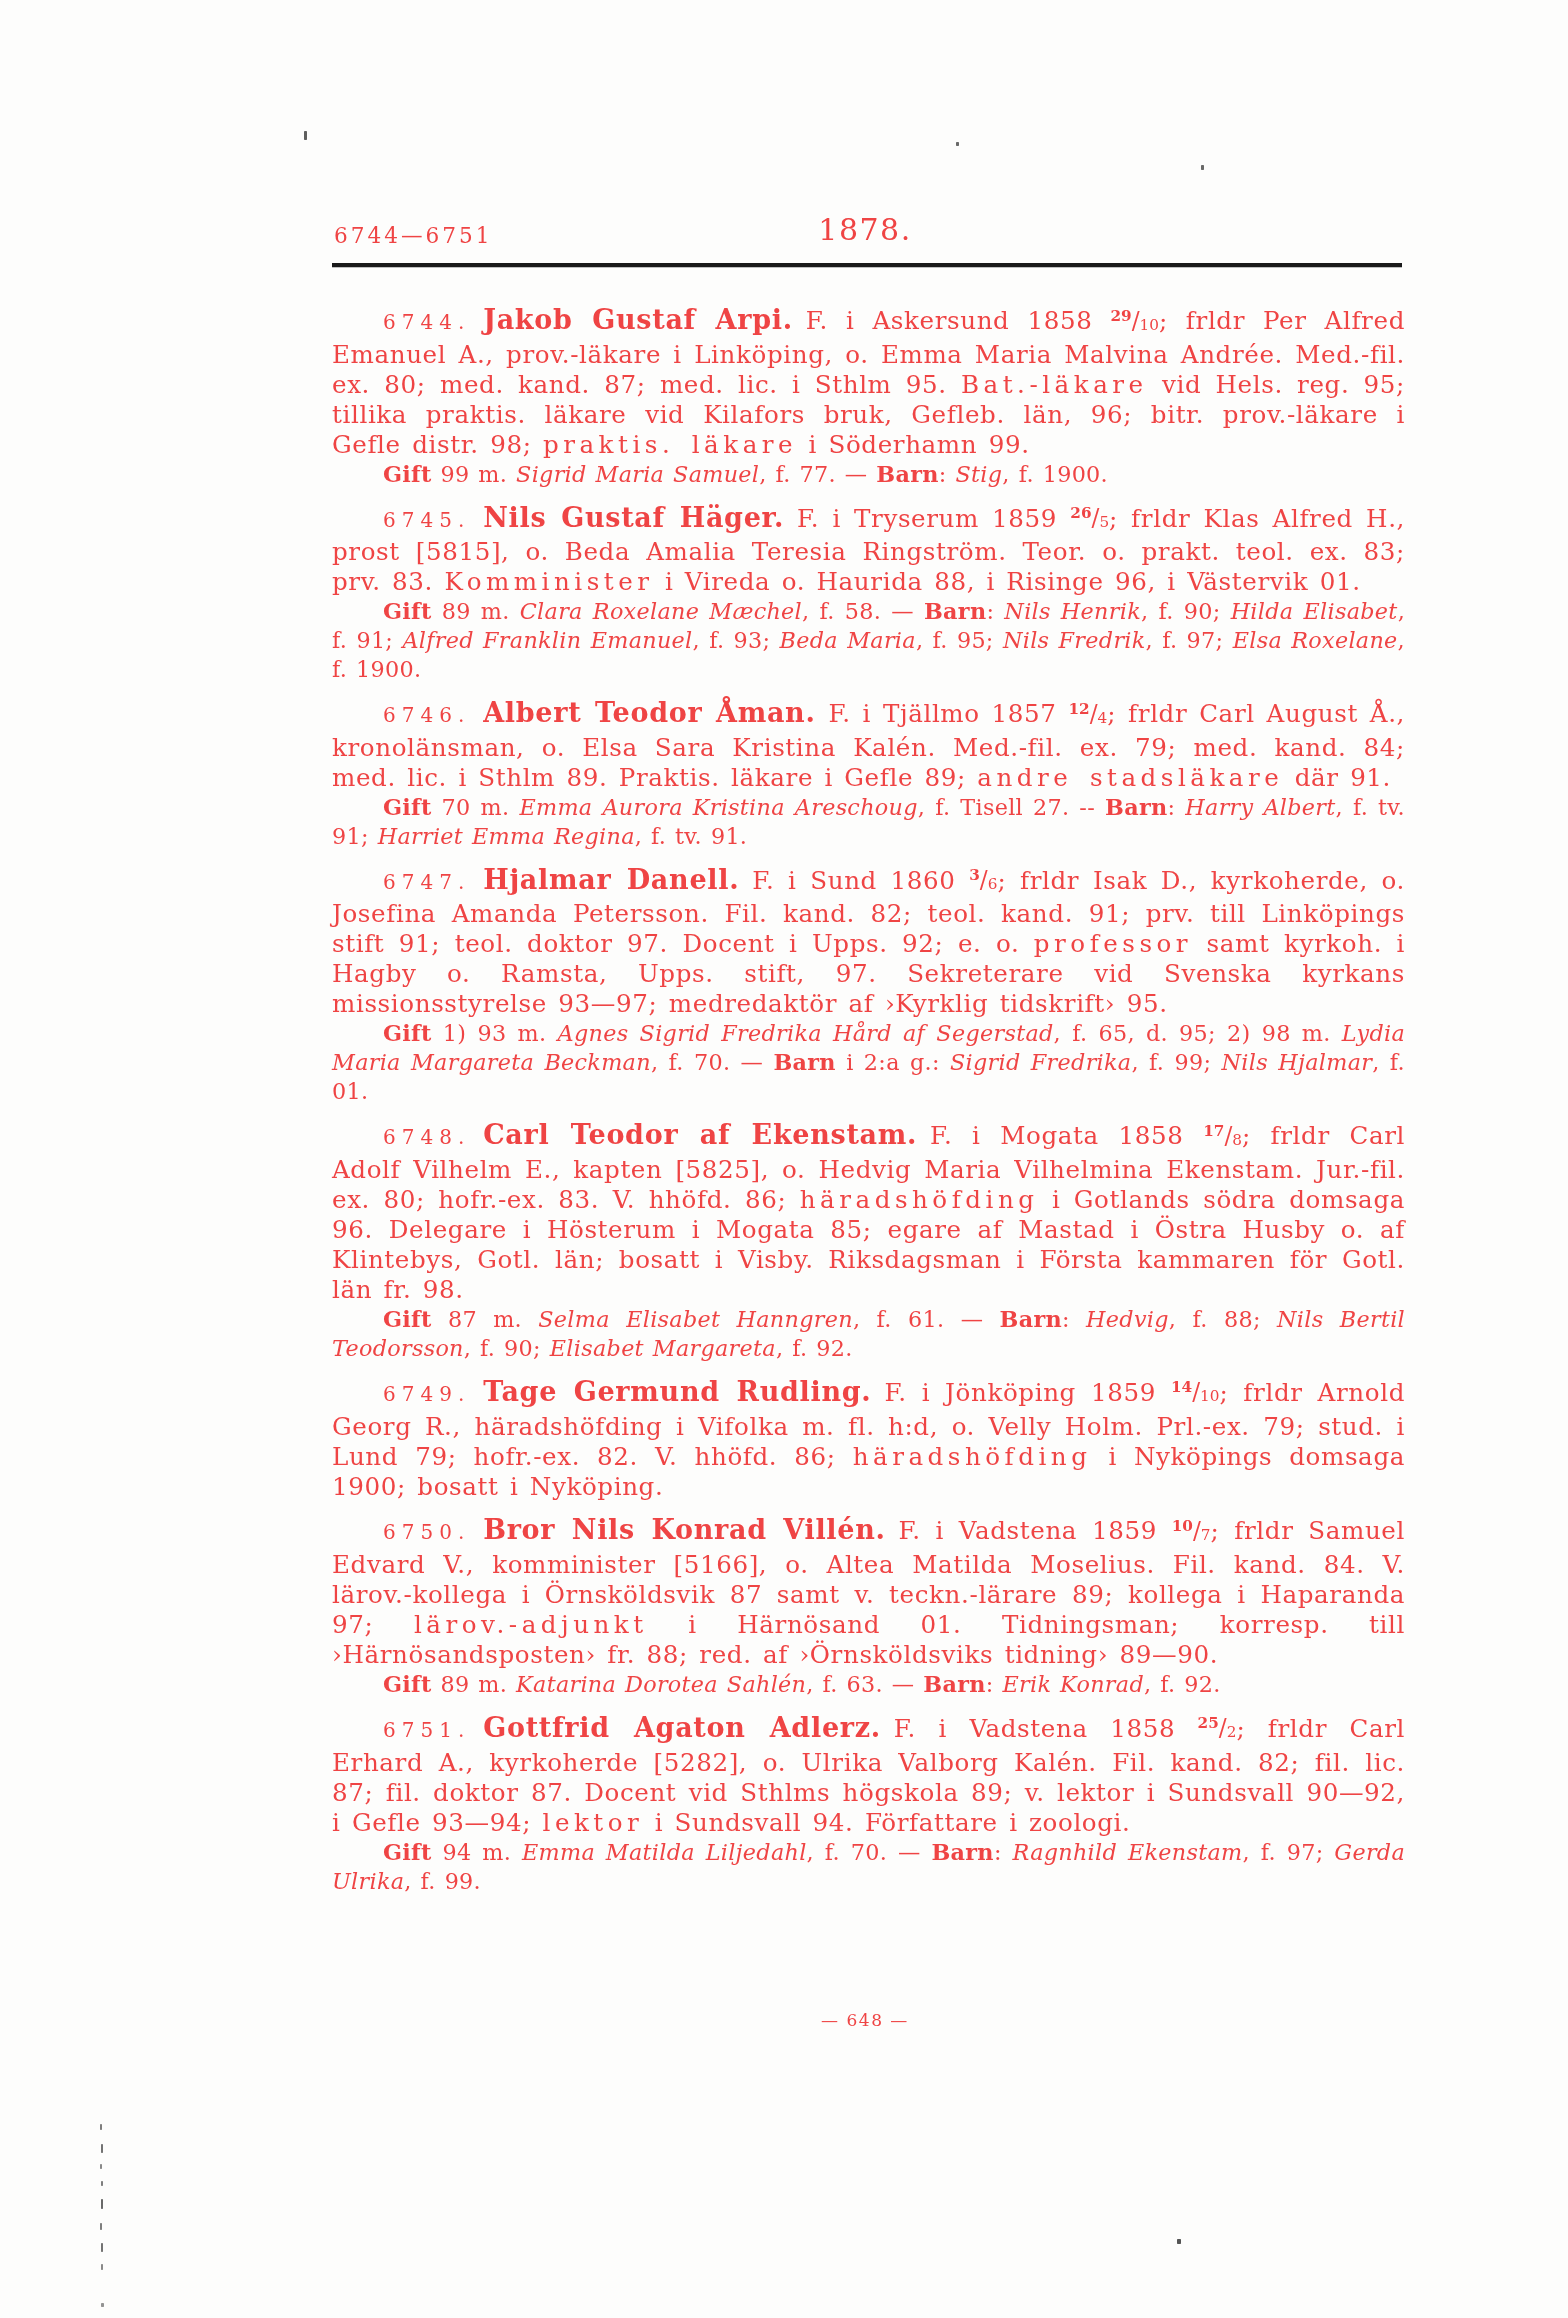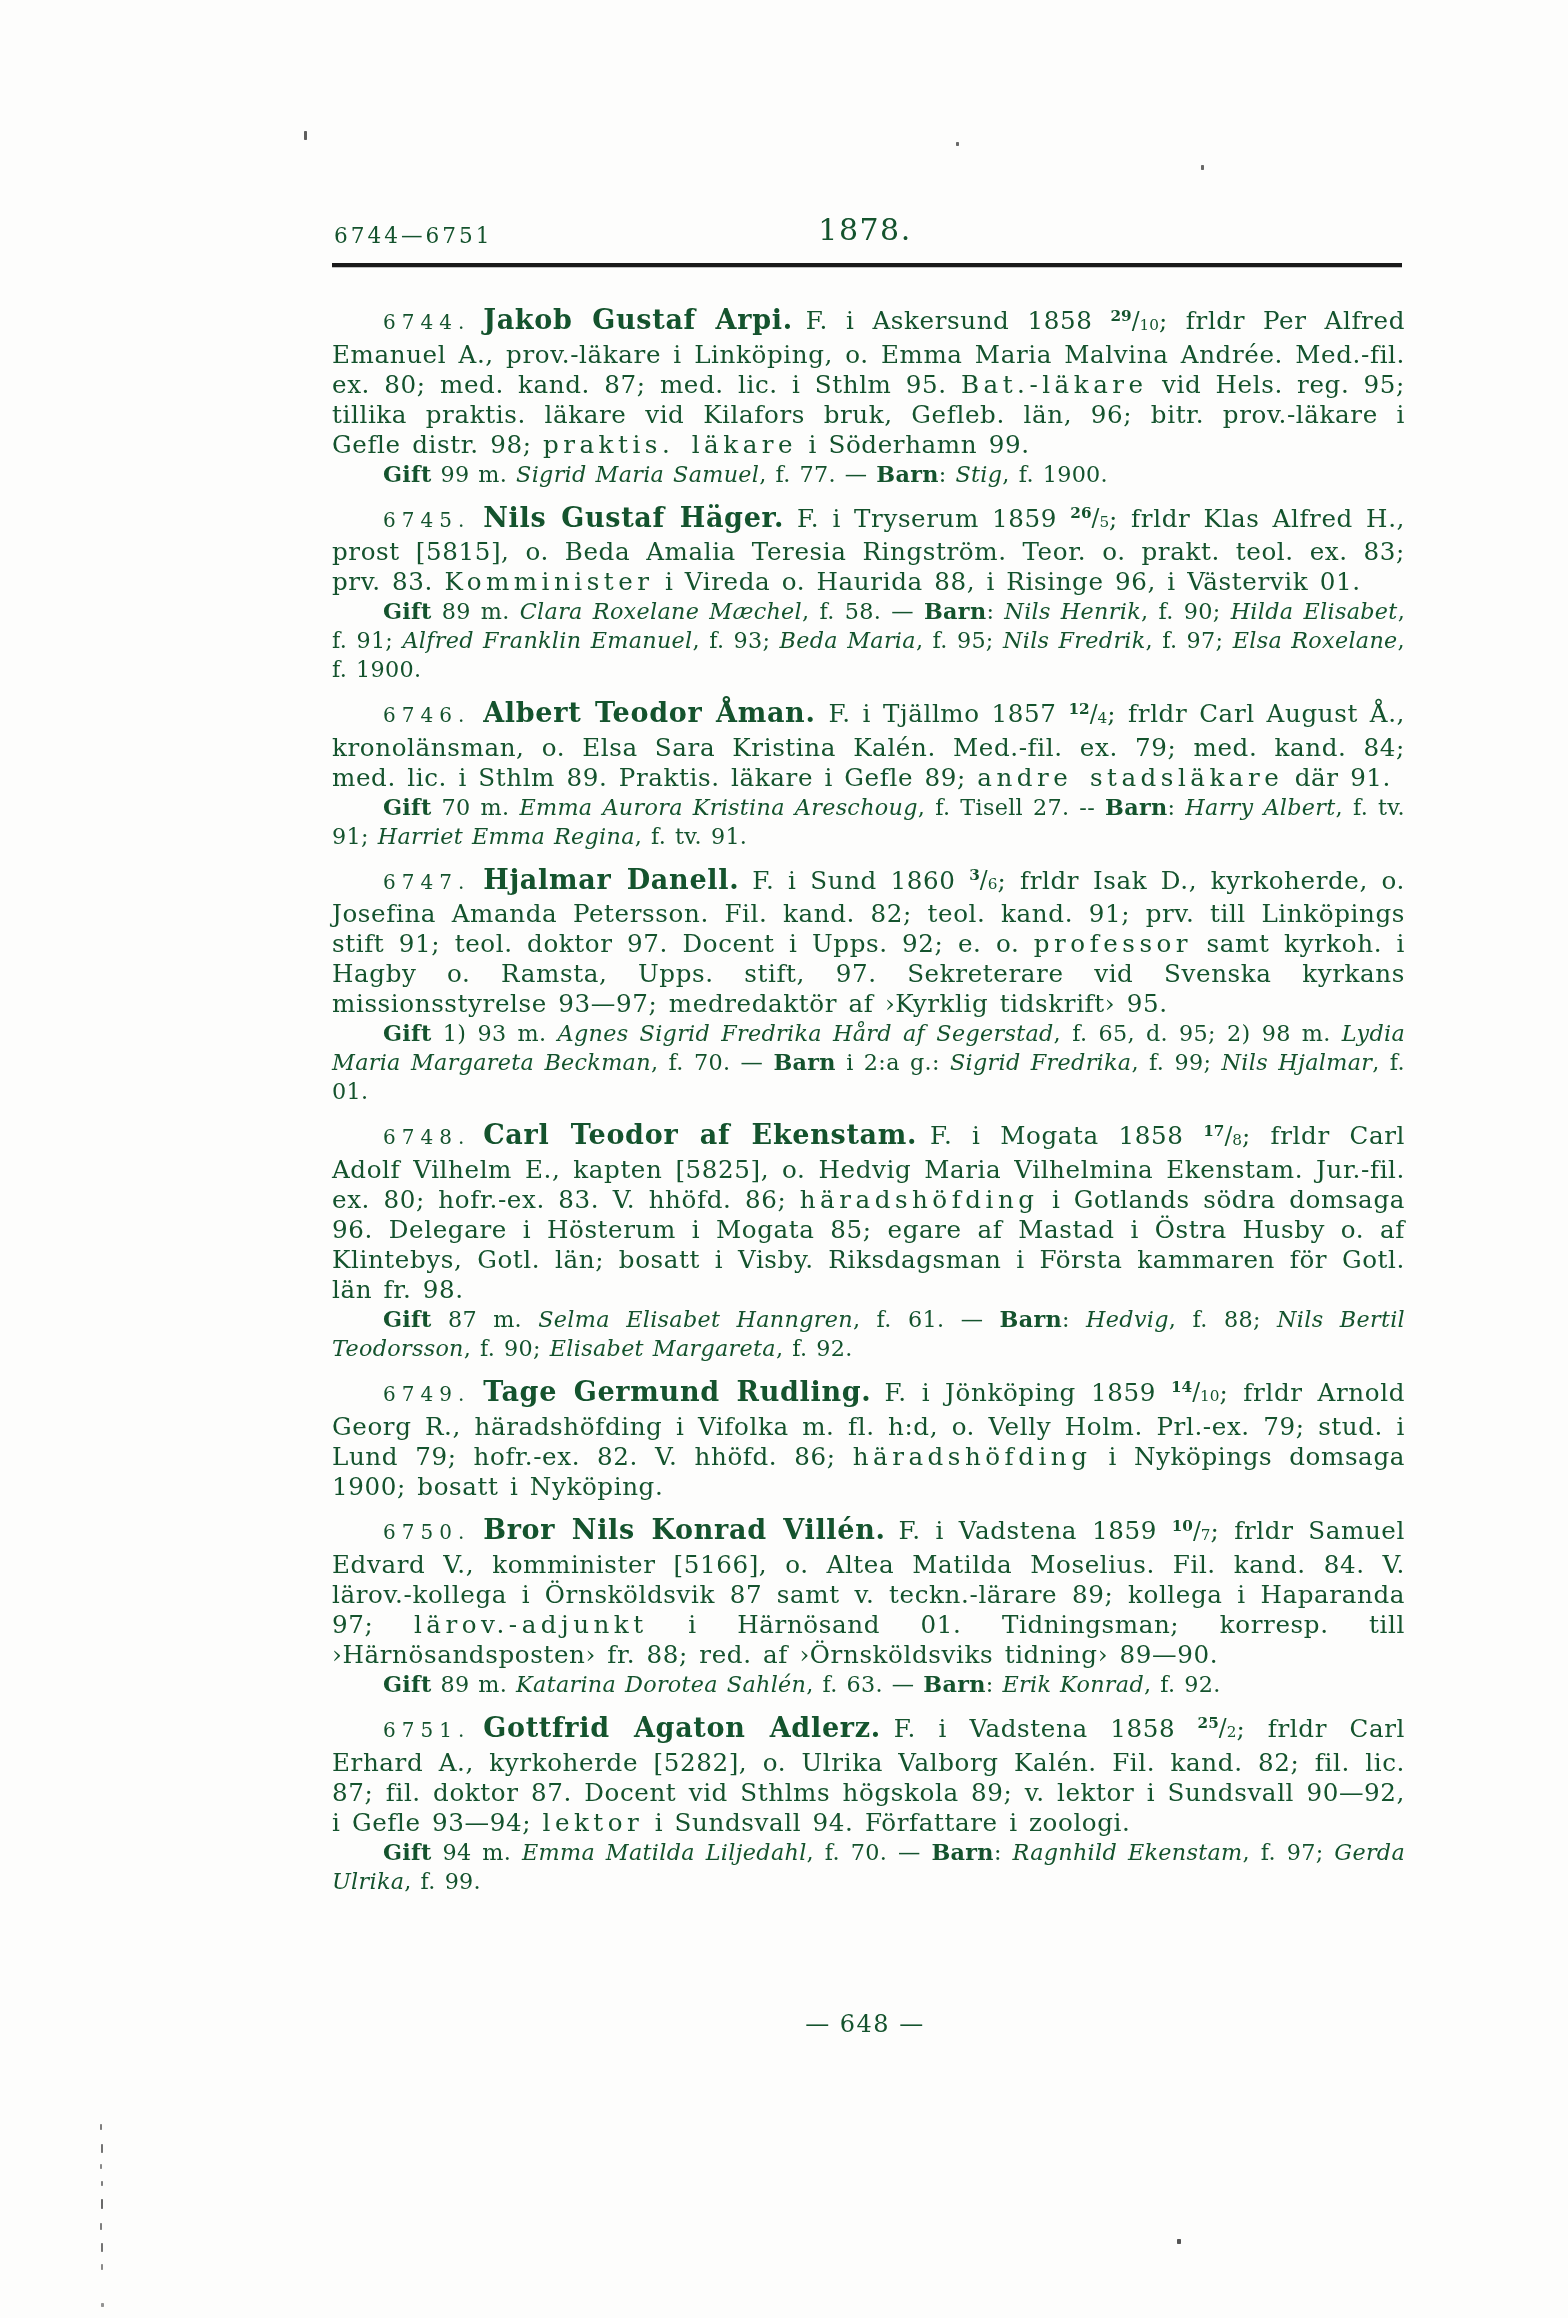--- a/index.html
+++ b/index.html
@@ -2,21 +2,21 @@
 <html style="font-size:12px"><head>
 <meta charset="utf-8">
 <style>
   html,body{margin:0;padding:0;background:#d9d9d9;}
   .page{
     position:relative;
     width:1569px;height:2319px;
     background:#fdfdfc;
     overflow:hidden;
     font-family:"DejaVu Serif", serif;
-    color:#14532d;
+    color:#ef4444;
   }
   
   .header-range{
     position:absolute;left:334px;top:223px;
     font-size:21.6px;letter-spacing:3px;font-weight:500;
     white-space:nowrap;
   }
   .header-year{
     position:absolute;left:330px;top:212px;width:1070px;
     text-align:center;font-size:30px;font-weight:normal;letter-spacing:1.5px;
@@ -47,21 +47,21 @@
   .run-b{font-weight:bold;}
   .run-i{font-style:italic;}
   .run-sp{letter-spacing:4.5px;word-spacing:5.2px;}
   .frac{white-space:nowrap;letter-spacing:0;}
   .frac .num{font-size:0.62em;vertical-align:0.5em;font-weight:bold;}
   .frac .den{font-size:0.62em;vertical-align:-0.08em;}
   .frac .slash{font-size:0.95em;}
   
   .footer{
     position:absolute;left:330px;top:2010px;width:1070px;
-    text-align:center;font-size:24px;letter-spacing:1.5px;font-weight:500;
+    text-align:center;font-size:17px;letter-spacing:1.5px;font-weight:500;
   }
   
   .speck{position:absolute;background:#2a2a2a;border-radius:0.7px;}
 </style>
 </head>
 <body>
 
 <div class="page">
 
   <div class="speck" style="left:304px;top:131px;width:3px;height:9px;opacity:.75;"></div>

